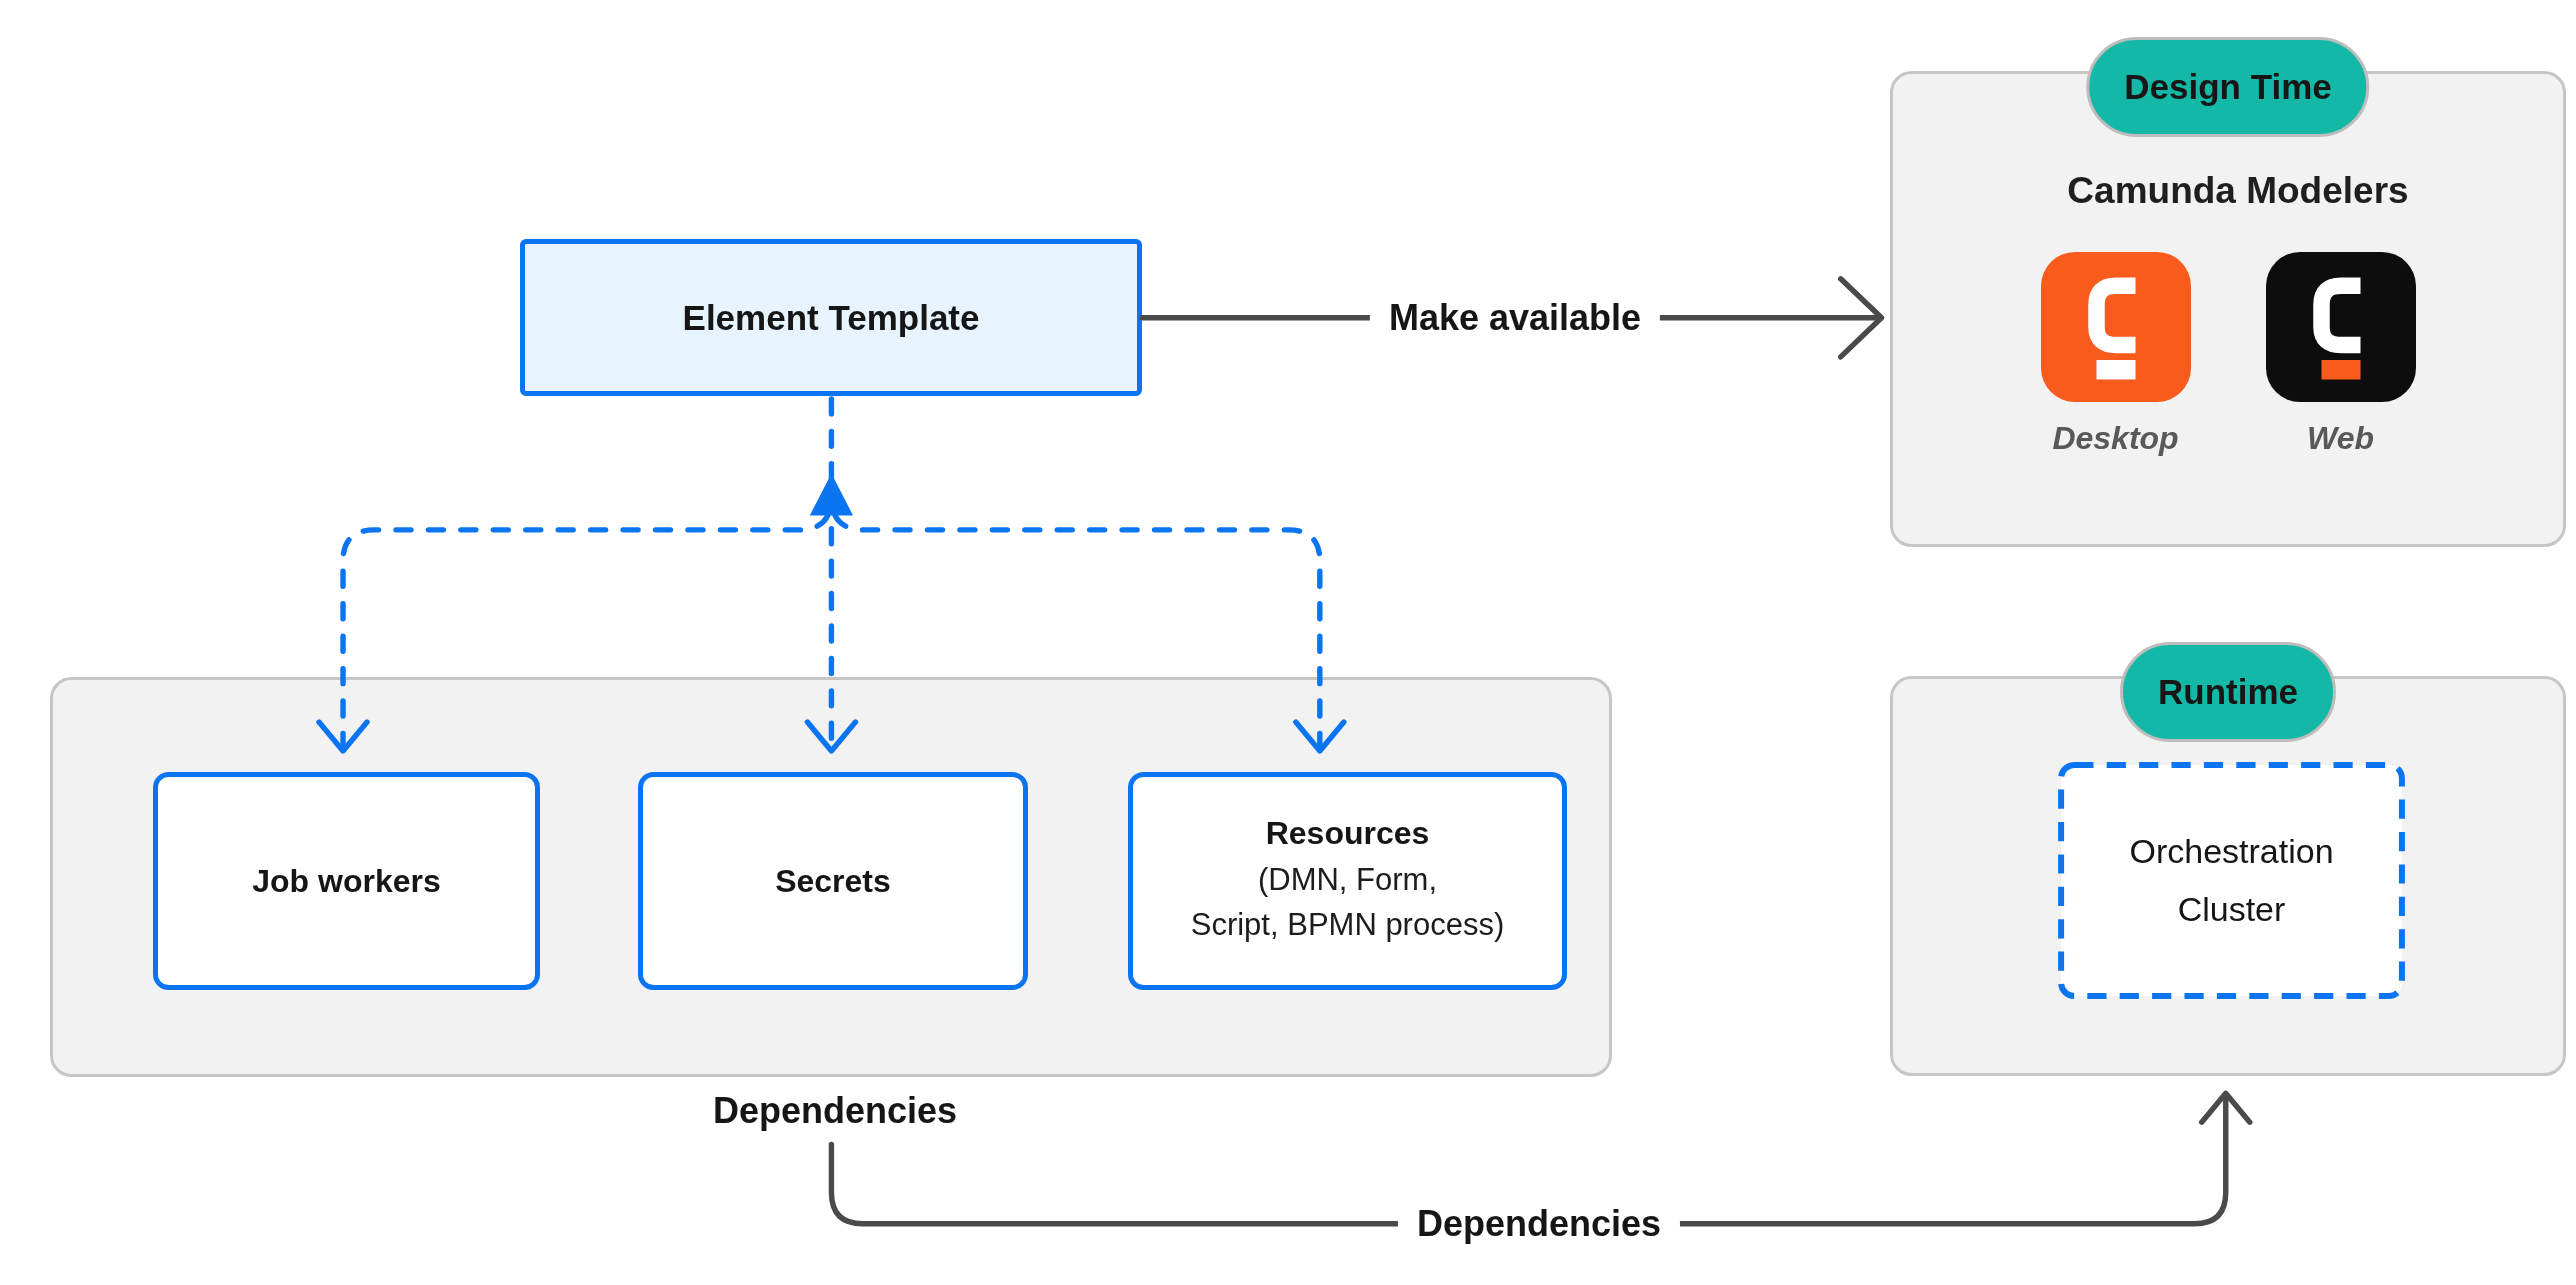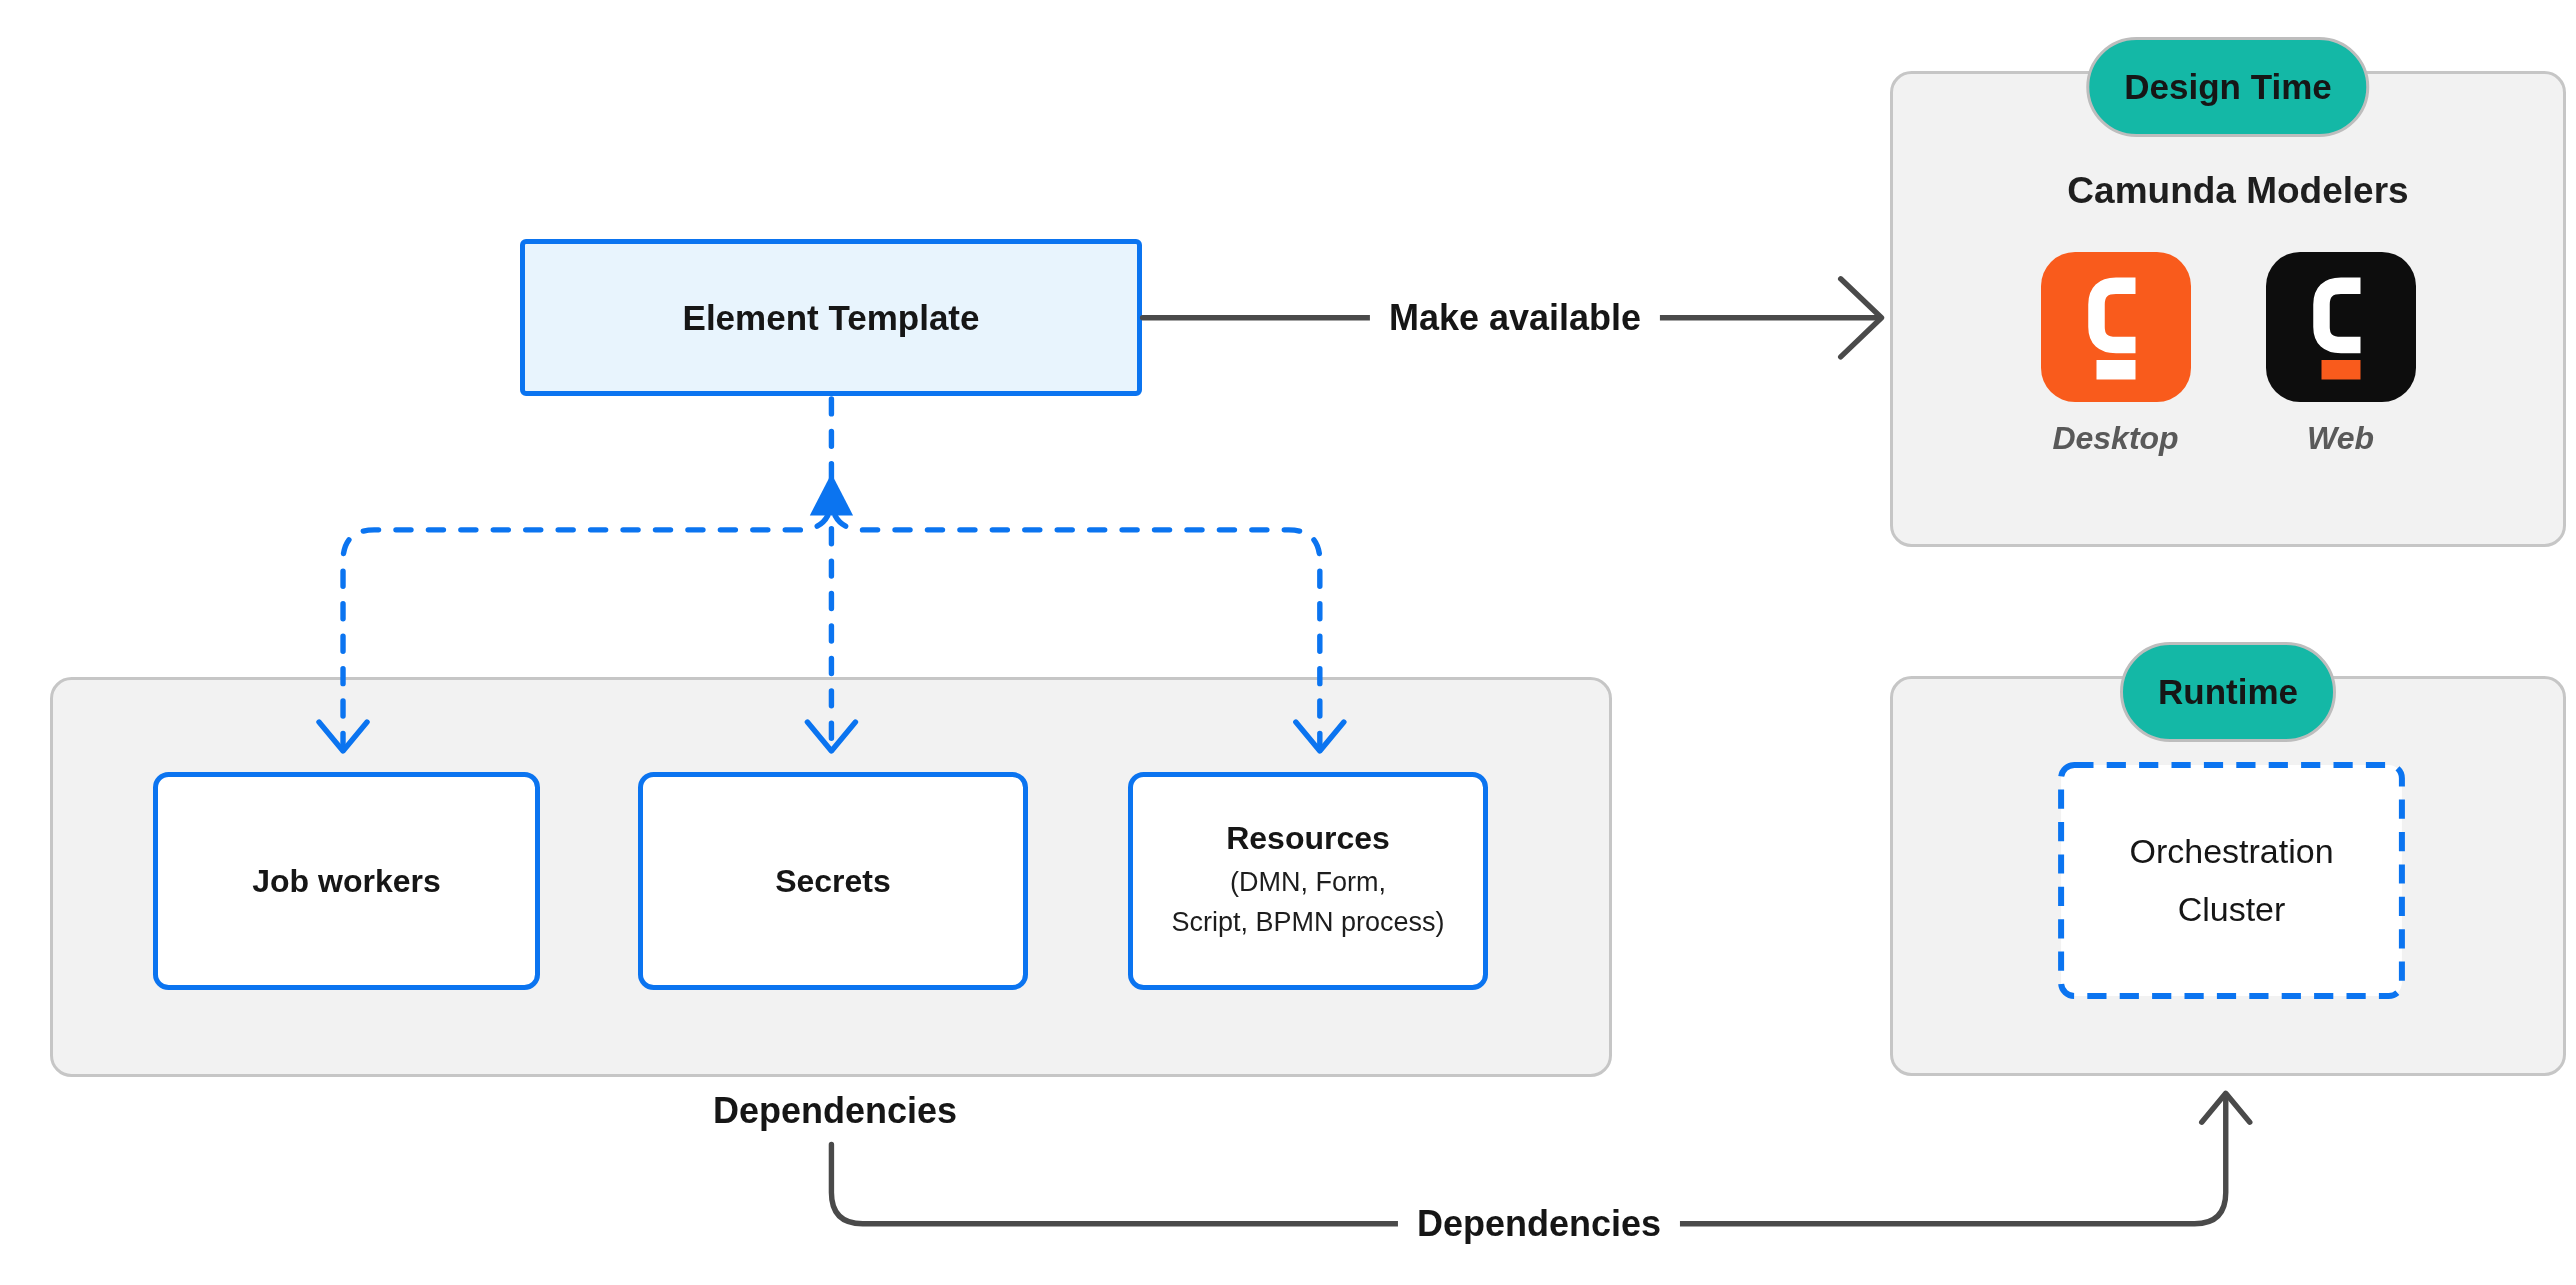--- a/index.html
+++ b/index.html
@@ -152,23 +152,23 @@
     box-sizing: border-box;
     display: flex;
     flex-direction: column;
     align-items: center;
     justify-content: center;
     z-index: 2;
     text-align: center;
   }
   .dep-box.job-workers { left: 100px;  width: 387px; }
   .dep-box.secrets     { left: 585px;  width: 390px; }
-  .dep-box.resources   { left: 1075px; width: 360px; }
+  .dep-box.resources   { left: 1075px; width: 439px; }
   .dep-title { font-size: 32px; font-weight: 700; color: #161616; }
-  .dep-sub   { font-size: 27px; font-weight: 400; color: #1d1d1d; line-height: 1.45; margin-top: 6px; }
+  .dep-sub   { font-size: 31px; font-weight: 400; color: #1d1d1d; line-height: 1.45; margin-top: 6px; }
 
   
   .cluster-box {
     position: absolute;
     left: 165px; top: 83px;
     width: 347px; height: 237px;
     z-index: 2;
   }
   .cluster-box svg.dashed-border {
     position: absolute; inset: 0;

